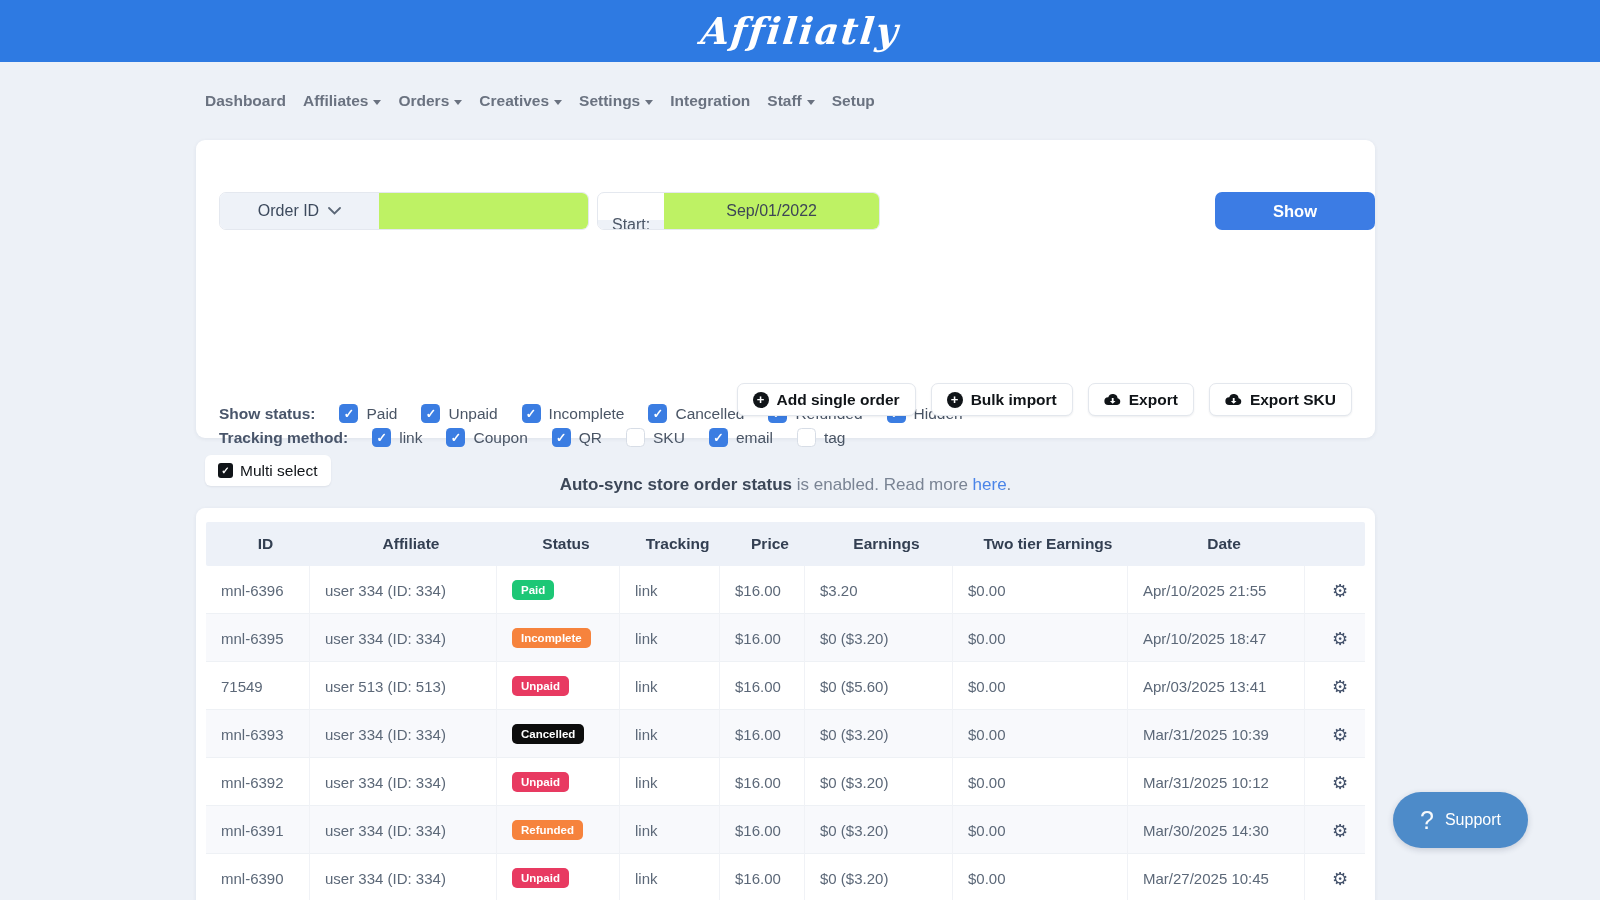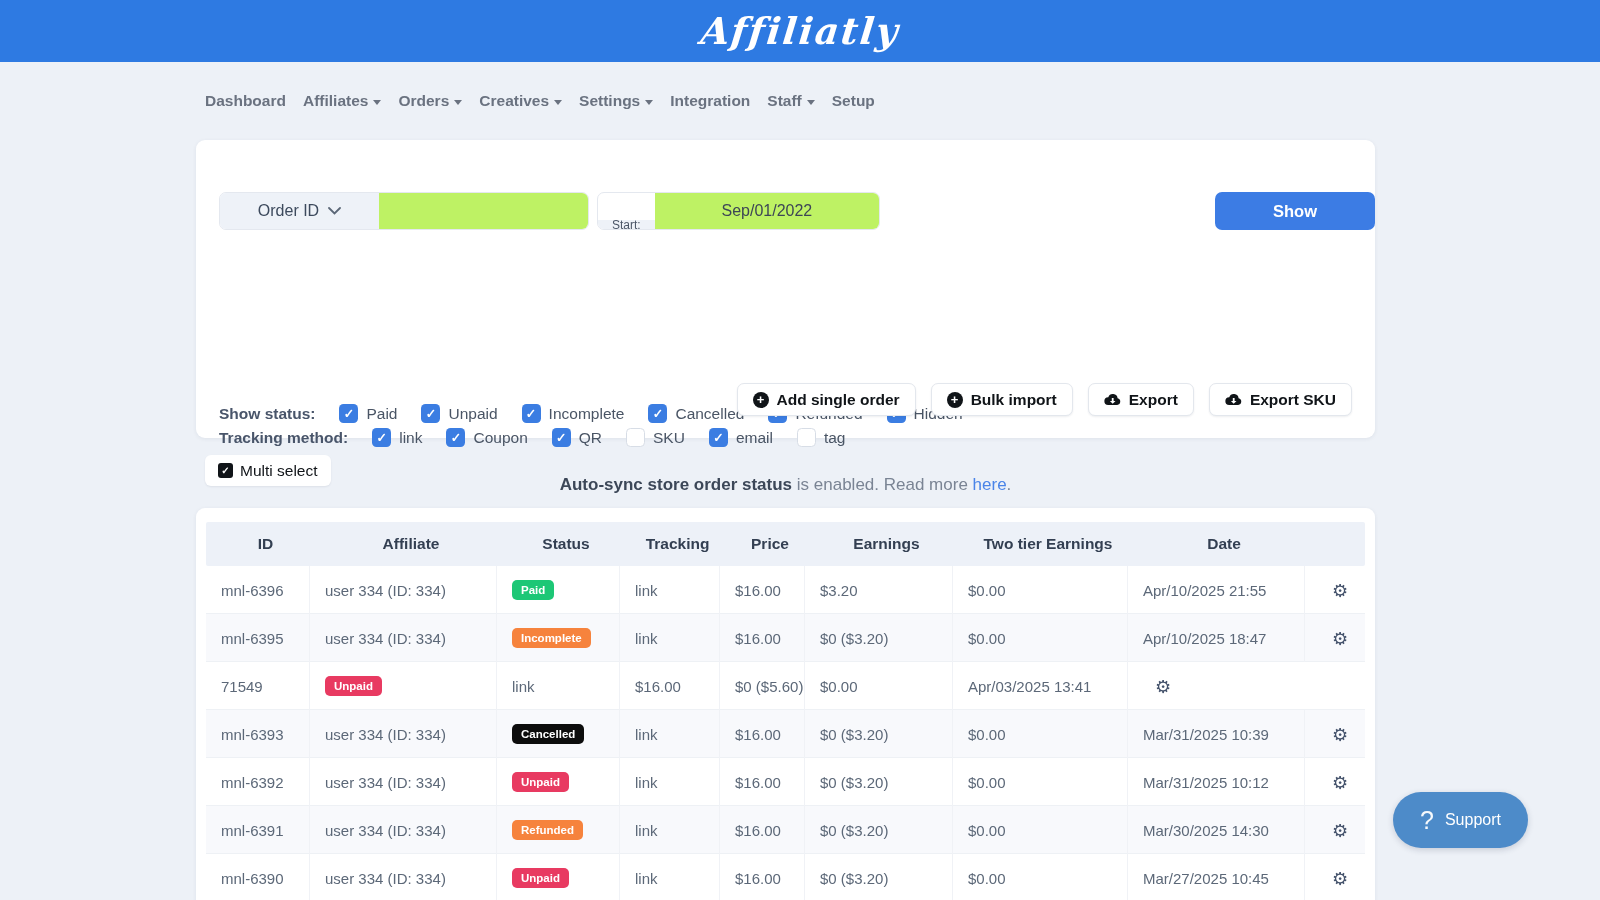--- a/index.html
+++ b/index.html
@@ -32,21 +32,21 @@
   
   .filter-card { position:absolute; left:196px; top:140px; width:1179px; height:298px; background:#fff;
                  border-radius:9px; box-shadow:0 1px 4px rgba(25,40,70,.07); }
   .filter-row1 { position:absolute; left:23px; top:52px; height:38px; width:1133px; }
   .group { display:flex; height:38px; border:1px solid #e4e8ef; border-radius:7px; overflow:hidden; background:#fff; }
   .g-order { position:absolute; left:0; top:0; width:370px; }
   .g-start { position:absolute; left:378px; top:0; width:283px; }
   .g-end   { position:absolute; left:668px; top:0; width:270px; }
   .sel { background:#eef2f8; display:flex; align-items:center; justify-content:center; gap:9px;
          width:159px; color:#3d4a5d; font-size:16px; cursor:pointer; }
-  .g-label { background:#eef2f8; display:flex; align-items:center; padding:0 14px; color:#4a5566; font-size:12px;margin-top:27px; }
+  .g-label { background:#eef2f8; display:flex; align-items:center; padding:0 14px; color:#4a5566; font-size:16px;margin-top:27px; }
   .g-input { flex:1; border:none; outline:none; text-align:center; font-size:16px; color:#3d4656;
              font-family:"Liberation Sans", sans-serif; background:#bef264; }
   .show-btn { position:absolute; left:996px; top:0; width:160px; height:38px; background:#3c7ce4; color:#fff;
               border:none; border-radius:7px; font-size:16.5px; font-weight:700; cursor:pointer;
               font-family:"Liberation Sans", sans-serif; }
 
   .cb-row { position:absolute; left:23px; display:flex; align-items:center; gap:24px; }
   .cb-row .row-label { color:#49556a; font-size:15.5px; font-weight:700; }
   .cb-item { display:flex; align-items:center; gap:8px; cursor:pointer; }
   .cb-box { width:19px; height:19px; border-radius:4.5px; background:#3b7de2; color:#fff; display:flex;
@@ -301,20 +301,21 @@
     <div class="td">$16.00</div>
     <div class="td">$0 ($3.20)</div>
     <div class="td">$0.00</div>
     <div class="td">Apr/10/2025 18:47</div>
     <div class="td">
               <span class="gear">⚙</span>
             </div>
   </div>
           <div class="tr row">
     <div class="td">71549</div>
+    <div class="td">user 513 (ID: 513)</div>
     <div class="td">
               <span class="badge" style="background: rgb(232, 58, 97);">Unpaid</span>
             </div>
     <div class="td">link</div>
     <div class="td">$16.00</div>
     <div class="td">$0 ($5.60)</div>
     <div class="td">$0.00</div>
     <div class="td">Apr/03/2025 13:41</div>
     <div class="td">
               <span class="gear">⚙</span>

